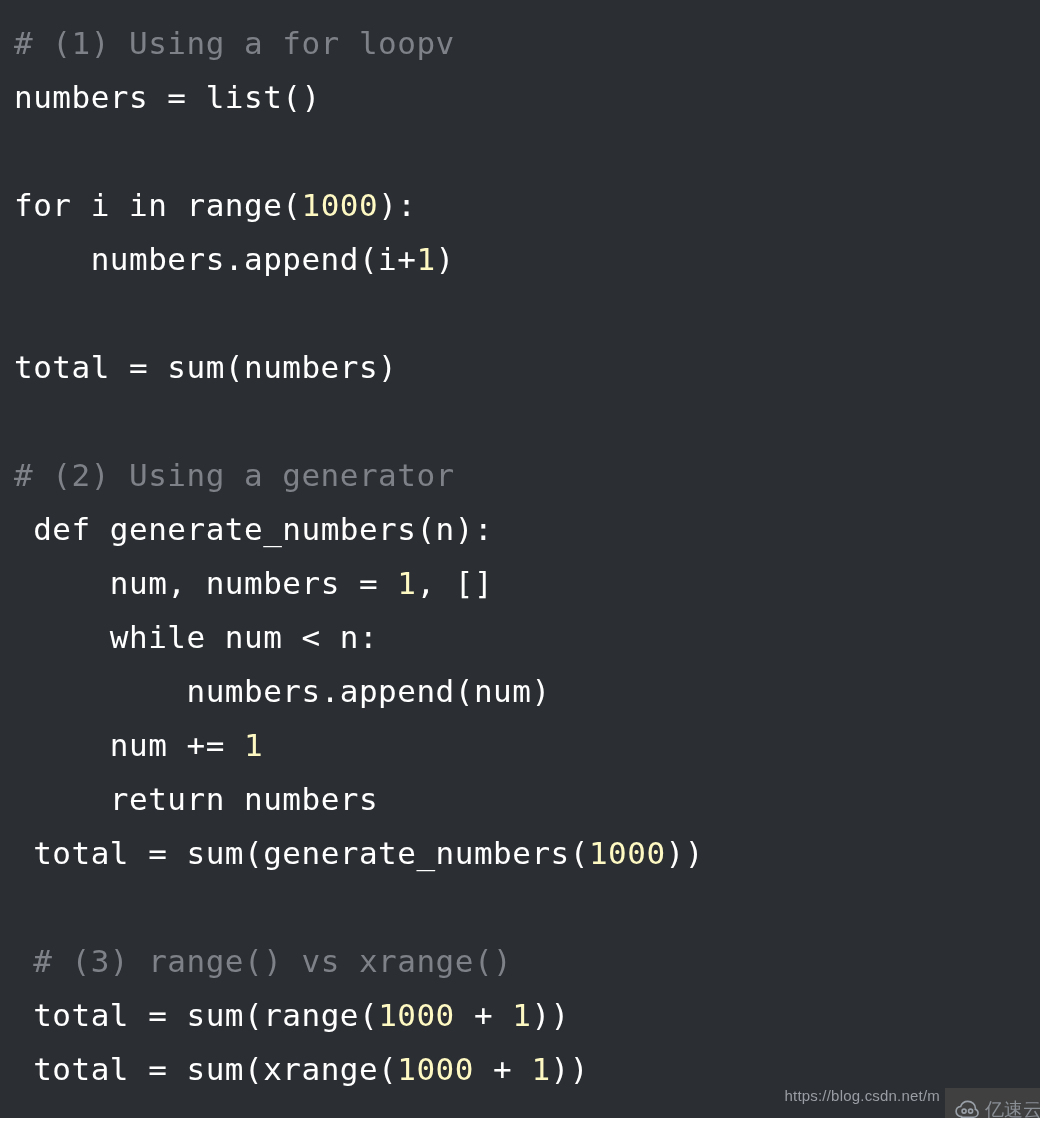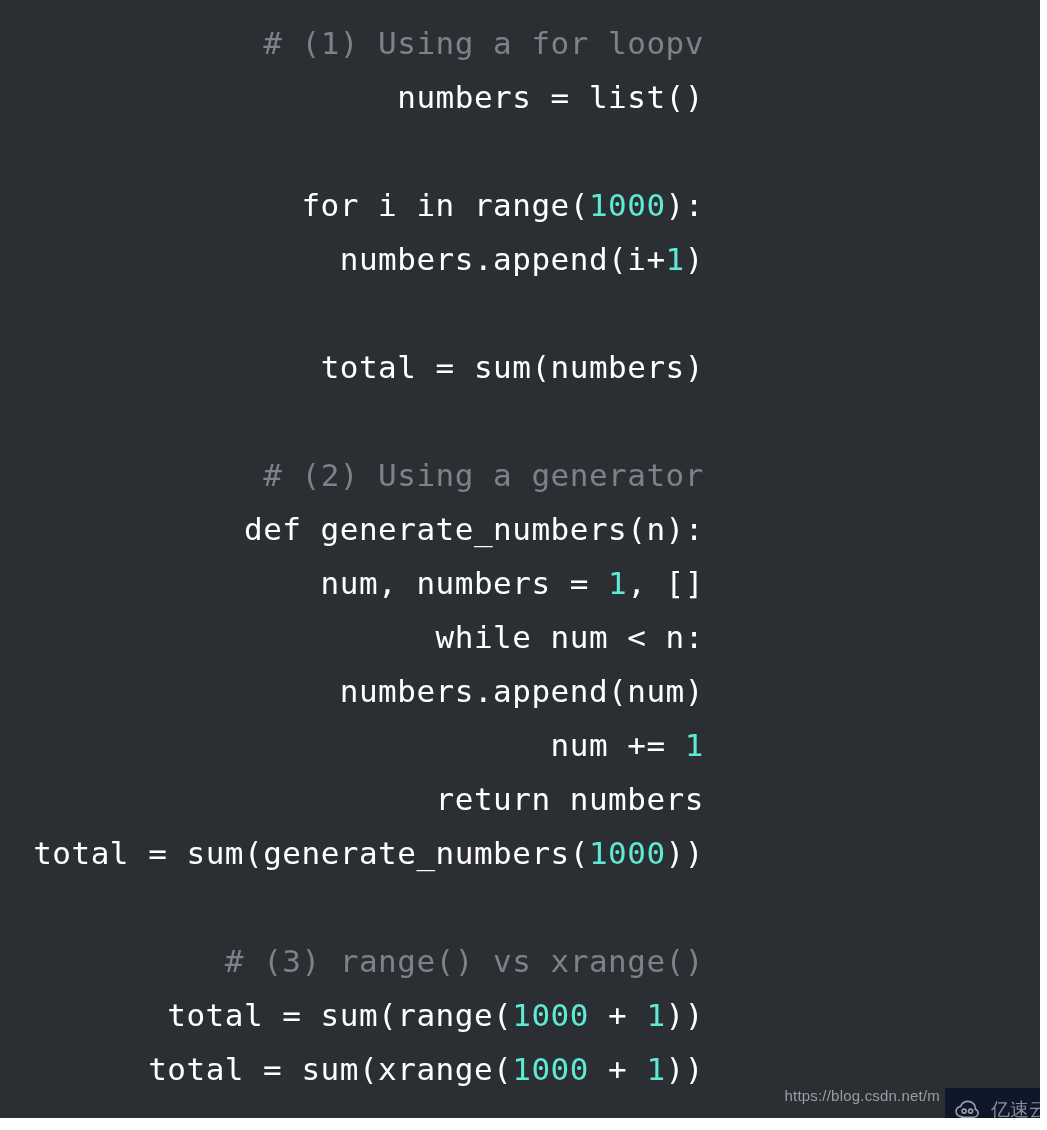--- a/index.html
+++ b/index.html
@@ -25,21 +25,20 @@
 
   
   #code-canvas {
     position: absolute;
     left: 0;
     top: 0;
     width: 1040px;
     height: 1118px;
     background: #2b2e33;
     overflow: hidden;
-    text-align: right;
   }
 
   #code-block {
     position: absolute;
     left: 14px;
     top: 16px;
     margin: 0;
     padding: 0;
     font-family: "DejaVu Sans Mono", "Liberation Mono", monospace;
     font-size: 31px;
@@ -49,45 +48,45 @@
     color: #c9ced6;
     -webkit-font-smoothing: antialiased;
   }
 
   .ln { display: block; height: 54px; white-space: pre; }
 
   
   .tok-plain   { color: #ffffff; }
   .tok-comment { color: #7e8187; }
   .tok-kw      { color: #ffffff; }
-  .tok-num     { color: #5eead4; }
+  .tok-num     { color: #fef9c3; }
 
   
   #watermark-url {
     position: absolute;
     right: 100px;
     bottom: 14px;
     font-family: "Liberation Sans", sans-serif;
     font-size: 15px;
     color: #9a9ea4;
     letter-spacing: 0.2px;
     white-space: nowrap;
   }
 
   
   #watermark-logo {
     position: absolute;
     left: 945px;
     top: 1088px;
     width: 102px;
     height: 42px;
-    background: #0f172a;
+    background: #404040;
     display: flex;
     align-items: center;
-    gap: 11px;
+    gap: 5px;
     padding-left: 9px;
     box-sizing: border-box;
   }
   #watermark-logo .cloud-icon {
     width: 26px;
     height: 20px;
     flex: none;
     display: block;
   }
   #watermark-logo .brand-text {

